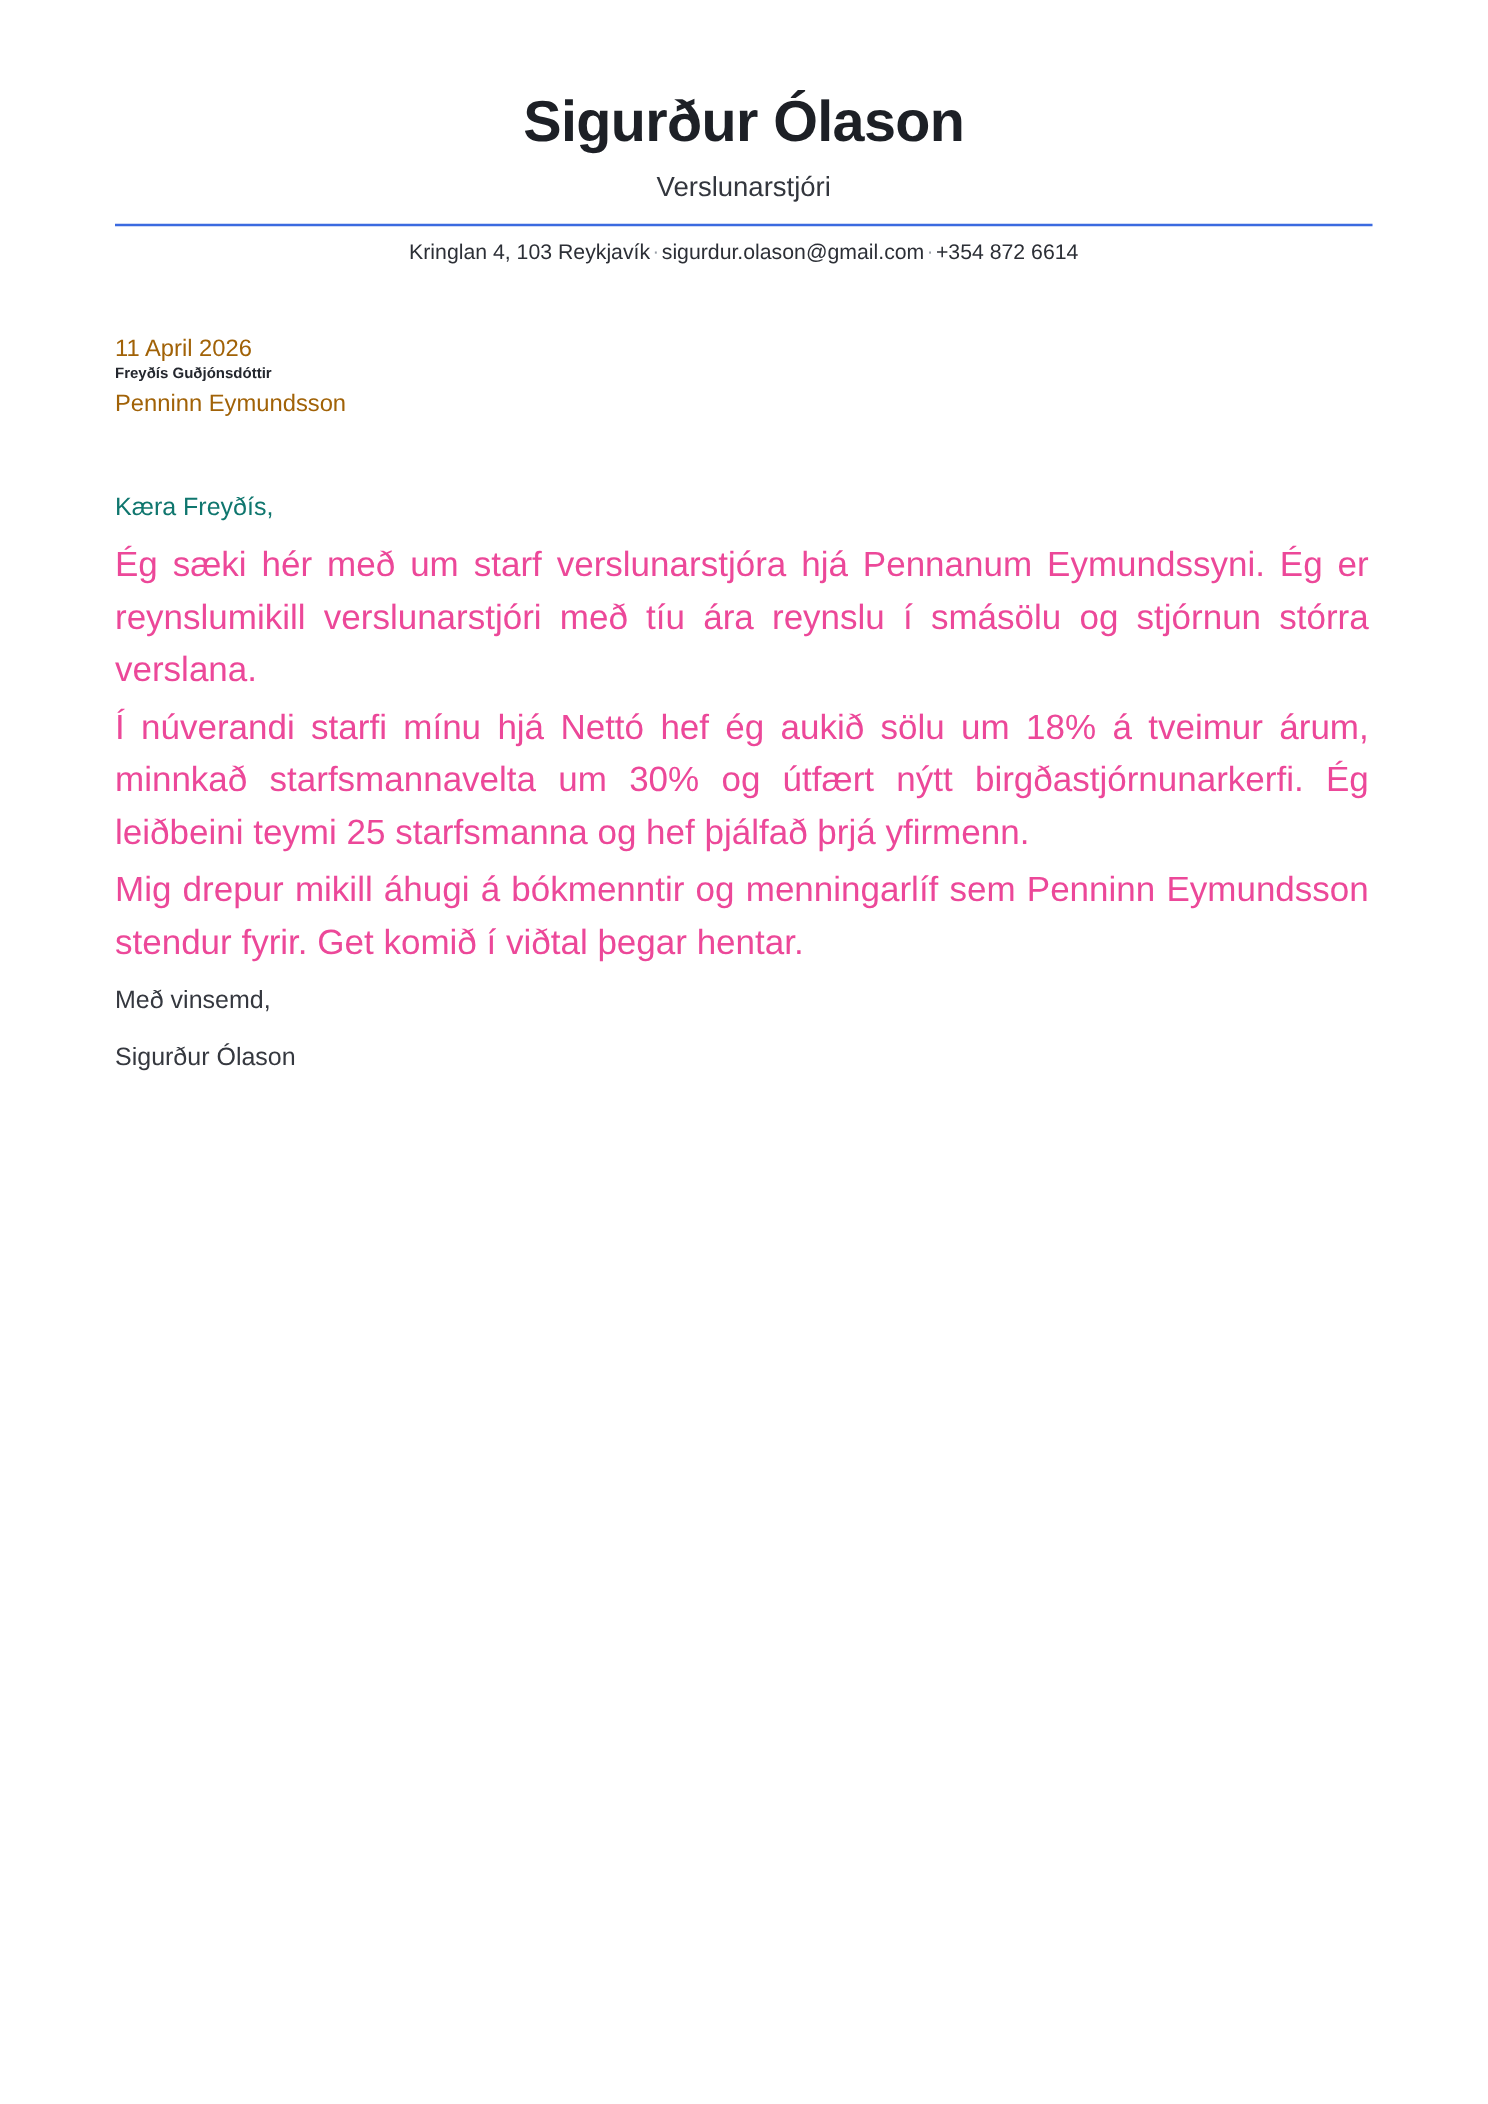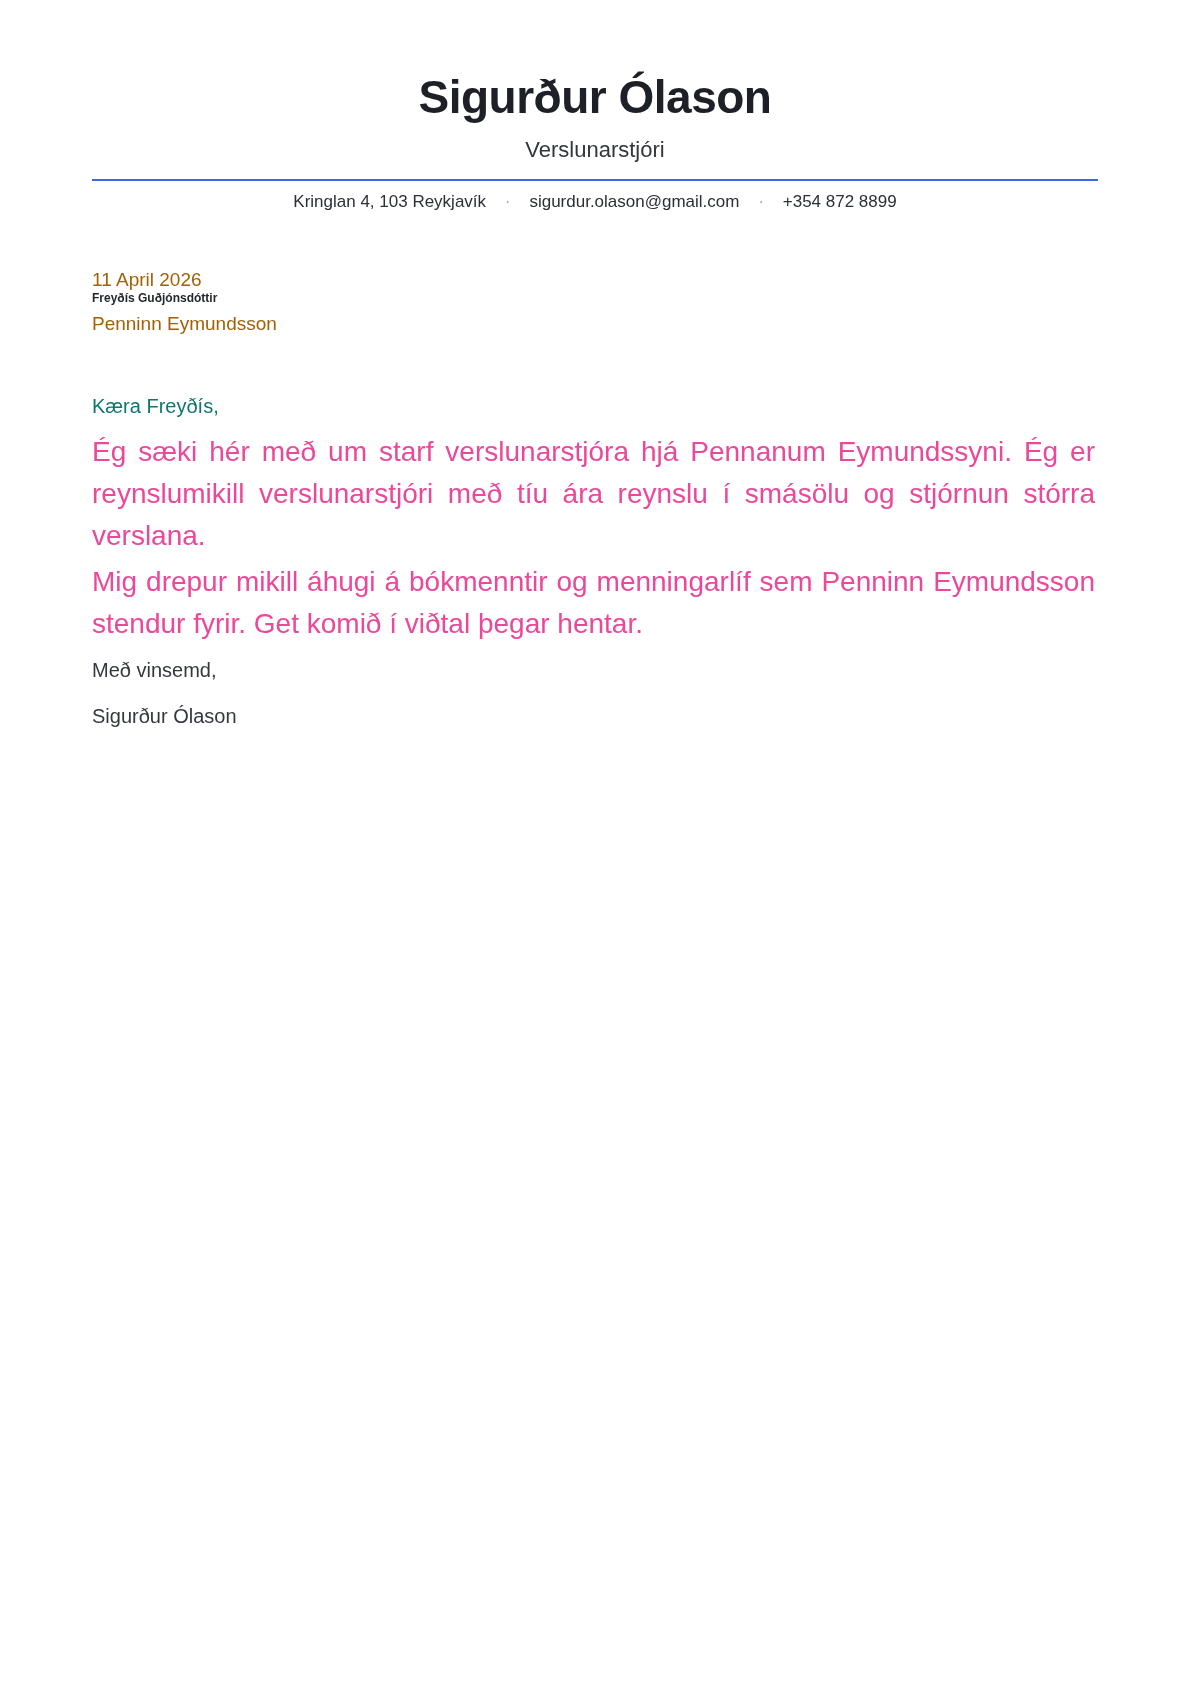--- a/index.html
+++ b/index.html
@@ -34,21 +34,21 @@
   .header-rule {
     height: 2px;
     margin: 16px 92px 0 92px;
     border: none;
   }
   .contact-line {
     margin-top: 11px;
     display: flex;
     justify-content: center;
     align-items: center;
-    gap: 19px;
+    gap: 2px;
     font-size: 17px;
     color: #2c2f36;
   }
   .contact-sep {
     color: #9aa0a8;
     font-size: 16px;
     line-height: 1;
   }
   
   .letter {
@@ -97,32 +97,33 @@
 
   <div class="header">
     <div class="name">Sigurður Ólason</div>
     <div class="job-title">Verslunarstjóri</div>
     <hr class="header-rule" style="background: rgb(59, 106, 224);">
     <div class="contact-line">
       <span>Kringlan 4, 103 Reykjavík</span>
       <span class="contact-sep">·</span>
       <span>sigurdur.olason@gmail.com</span>
       <span class="contact-sep">·</span>
-      <span>+354 872 8899</span>
+      <span>+354 872 6614</span>
     </div>
   </div>
 
   <div class="letter">
     <div class="date">11 April 2026</div>
 
     <div class="recipient-name">Freyðís Guðjónsdóttir</div>
     <div class="recipient-company">Penninn Eymundsson</div>
 
     <p class="salutation">Kæra Freyðís,</p>
 
     <p class="para">Ég sæki hér með um starf verslunarstjóra hjá Pennanum Eymundssyni. Ég er reynslumikill verslunarstjóri með tíu ára reynslu í smásölu og stjórnun stórra verslana.</p>
+    <p class="para">Í núverandi starfi mínu hjá Nettó hef ég aukið sölu um 18% á tveimur árum, minnkað starfsmannavelta um 30% og útfært nýtt birgðastjórnunarkerfi. Ég leiðbeini teymi 25 starfsmanna og hef þjálfað þrjá yfirmenn.</p>
     <p class="para">Mig drepur mikill áhugi á bókmenntir og menningarlíf sem Penninn Eymundsson stendur fyrir. Get komið í viðtal þegar hentar.</p>
 
     <p class="closing">Með vinsemd,</p>
     <p class="signature">Sigurður Ólason</p>
   </div>
 
 </div>
 
 </body></html>

